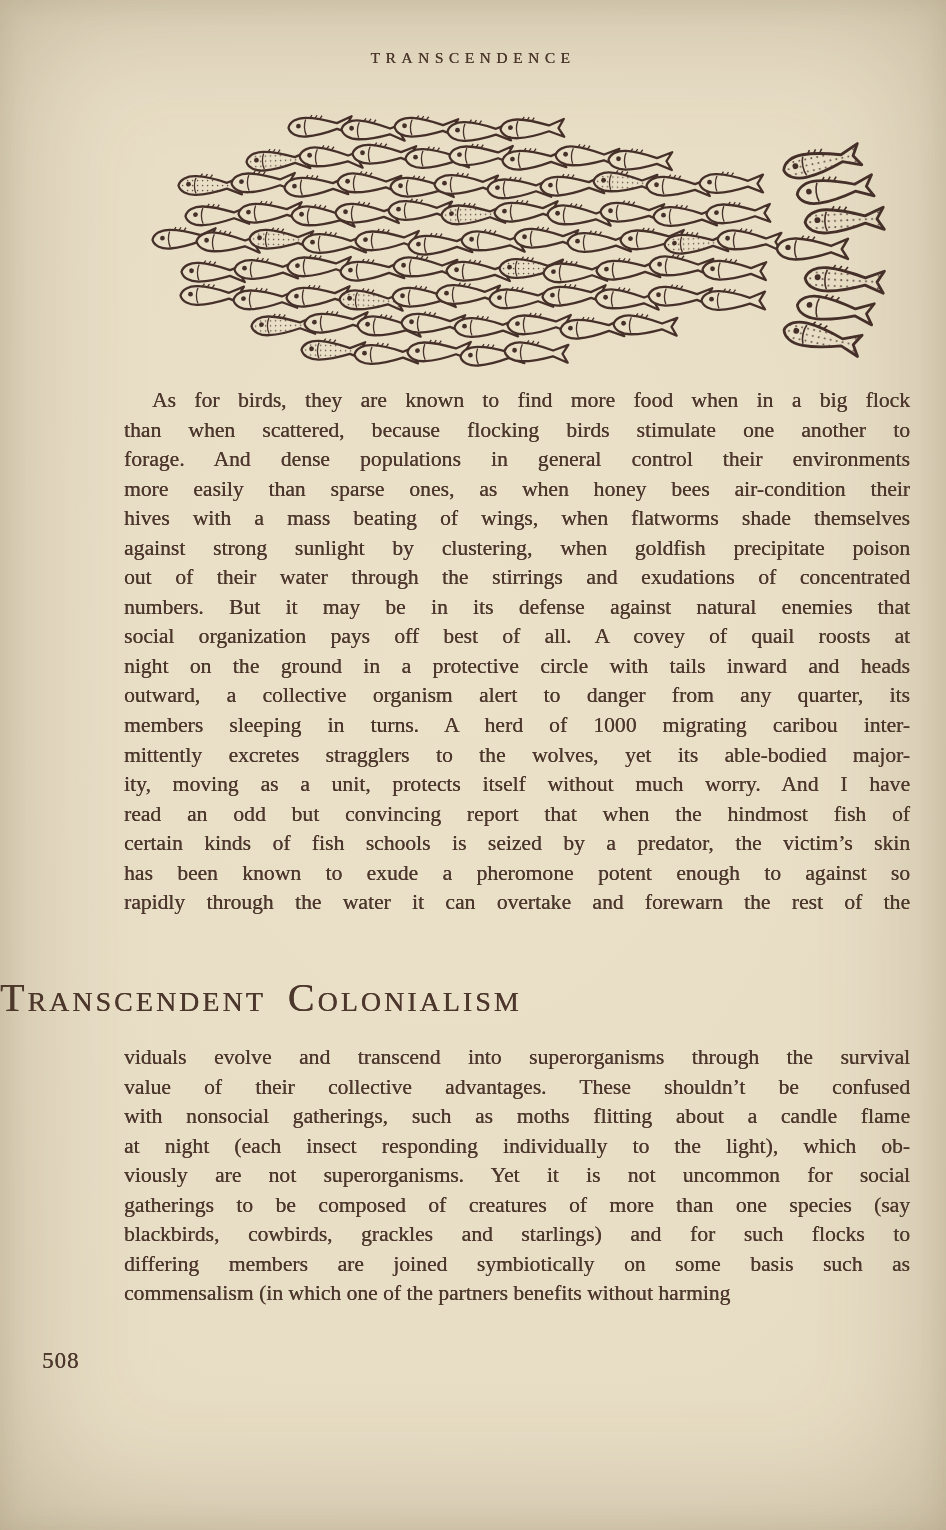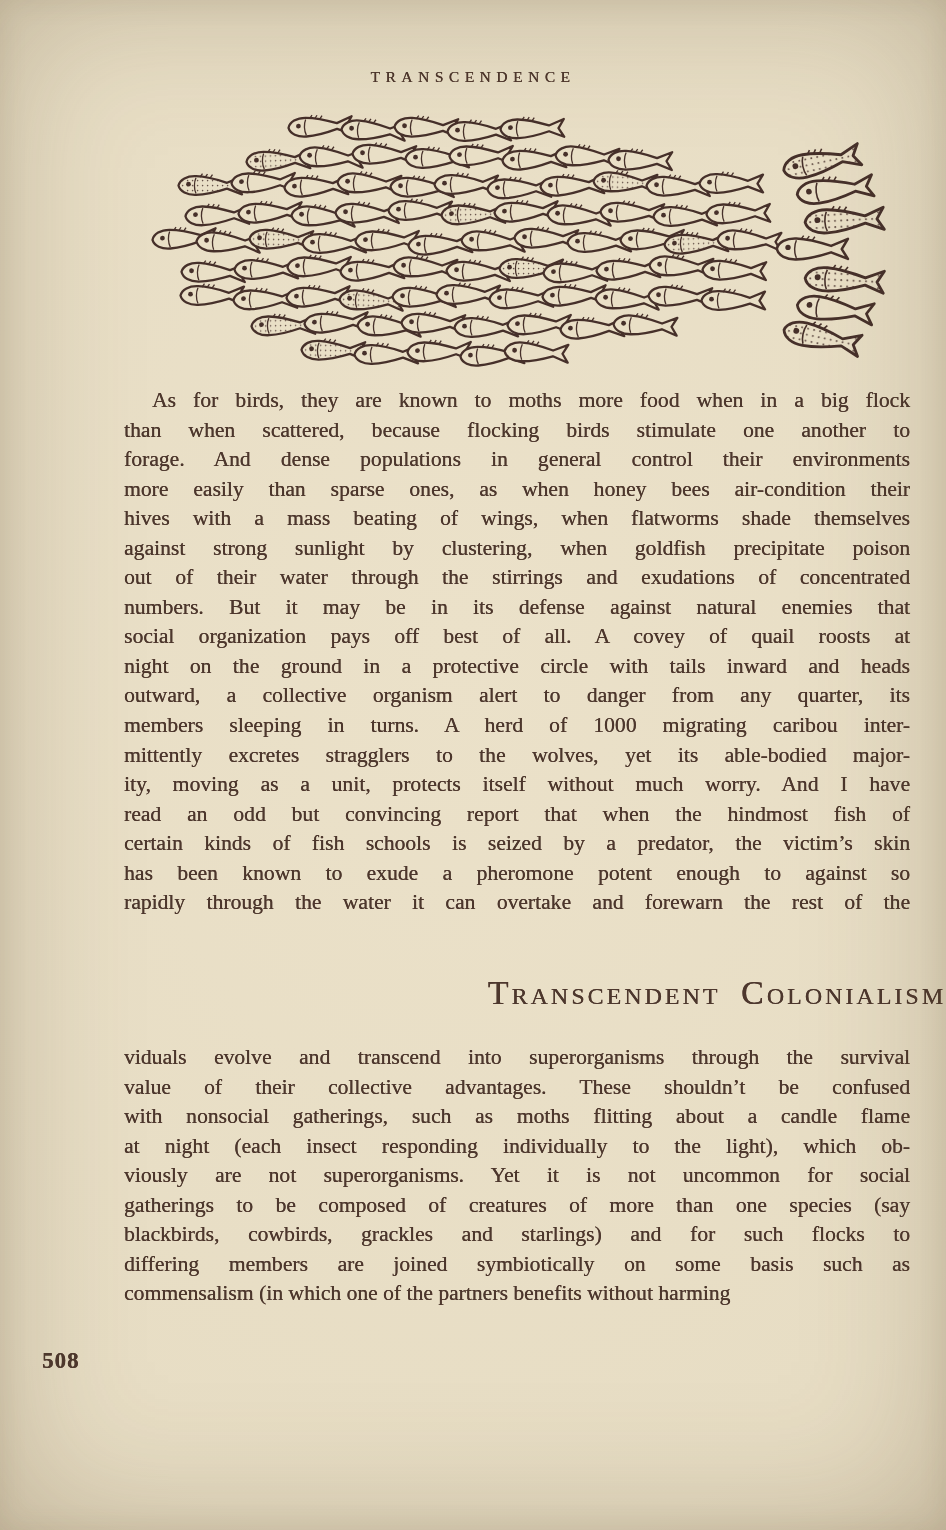--- a/index.html
+++ b/index.html
@@ -10,49 +10,49 @@
     background:
       radial-gradient(135% 115% at 48% 42%, #ebe1c9 0%, #e7ddc4 52%, #ddcfb4 82%, #c8b99d 100%);
   }
   .vignette{
     position:absolute;inset:0;pointer-events:none;
     box-shadow:inset 0 0 140px rgba(95,75,45,.28), inset 0 0 28px rgba(95,75,45,.12);
   }
   .ink{ text-shadow:0.25px 0 currentColor; }
 
   .running-header{
-    position:absolute;top:68px;left:0;right:0;
+    position:absolute;top:49px;left:0;right:0;
     text-align:center;font-size:15.5px;letter-spacing:5.5px;
   }
 
   .illustration{
     position:absolute;left:140px;top:110px;width:744px;height:262px;
   }
   .illustration svg{overflow:visible;display:block}
 
   .body-text{
     position:absolute;left:124px;width:786px;
     font-size:21.6px;line-height:29.55px;
   }
   #para1{top:386px}
   #para2{top:1043px}
   .jline{text-align:justify;text-align-last:justify;white-space:normal}
   .jline.last{text-align-last:left}
   .jline.indent{text-indent:28px}
 
   .section-heading{
     position:absolute;top:974px;left:0;right:0;
-    text-align:right;
+    text-align:left;
     font-variant:small-caps;
-    font-size:34px;letter-spacing:3px;word-spacing:9px;
+    font-size:40px;letter-spacing:3px;word-spacing:9px;
   }
 
   .page-number{
     position:absolute;left:42px;top:1348px;
-    font-size:23px;letter-spacing:1px;font-weight:bold;
+    font-size:23px;letter-spacing:1px;
   }
 </style>
 </head>
 <body>
 
 <div class="running-header ink">TRANSCENDENCE</div>
 
 <div class="illustration">
     <svg viewBox="0 0 744 262" width="744" height="262" role="img" aria-label="Woodcut-style drawing of dozens of small outlined fish, some stippled, packed together so the whole school forms the silhouette of one large fish swimming left with a forked tail at the right">
       <defs>
@@ -503,21 +503,21 @@
       </g>
       <g transform="translate(640 214) scale(1.22) rotate(12 35 12)">
         <path d="M2.5 11.5 C4 5.5 11 1.8 20 2.2 C31 2.6 43 6.2 51 8.8 L66 2.6 L60.5 11.7 L66 20.4 L51 14.6 C43 17.2 31 20.6 20 20.9 C11 21.2 4 17.6 2.5 11.5 Z" fill="url(#st)" stroke="#46302a" stroke-width="2.3" stroke-linejoin="round"></path>
         <path d="M24 3.1 l2.5 -3.4 M29 3.5 l2.5 -3.4 M34 4.1 l2.5 -3.4 M20 3.8 C17.9 8.3 17.9 15 20 19.5" fill="none" stroke="#46302a" stroke-width="1.3"></path>
         <circle cx="12.5" cy="10.2" r="2.4" fill="#46302a"></circle>
       </g>
     </svg>
   </div>
 
 <div class="body-text ink" id="para1">
-    <div class="jline indent">As for birds, they are known to moths more food when in a big flock</div>
+    <div class="jline indent">As for birds, they are known to find more food when in a big flock</div>
     <div class="jline">than when scattered, because flocking birds stimulate one another to</div>
     <div class="jline">forage.  And dense populations in general control their environments</div>
     <div class="jline">more easily than sparse ones, as when honey bees air-condition their</div>
     <div class="jline">hives with a mass beating of wings, when flatworms shade themselves</div>
     <div class="jline">against strong sunlight by clustering, when goldfish precipitate poison</div>
     <div class="jline">out of their water through the stirrings and exudations of concentrated</div>
     <div class="jline">numbers.  But it may be in its defense against natural enemies that</div>
     <div class="jline">social organization pays off best of all.  A covey of quail roosts at</div>
     <div class="jline">night on the ground in a protective circle with tails inward and heads</div>
     <div class="jline">outward, a collective organism alert to danger from any quarter, its</div>

